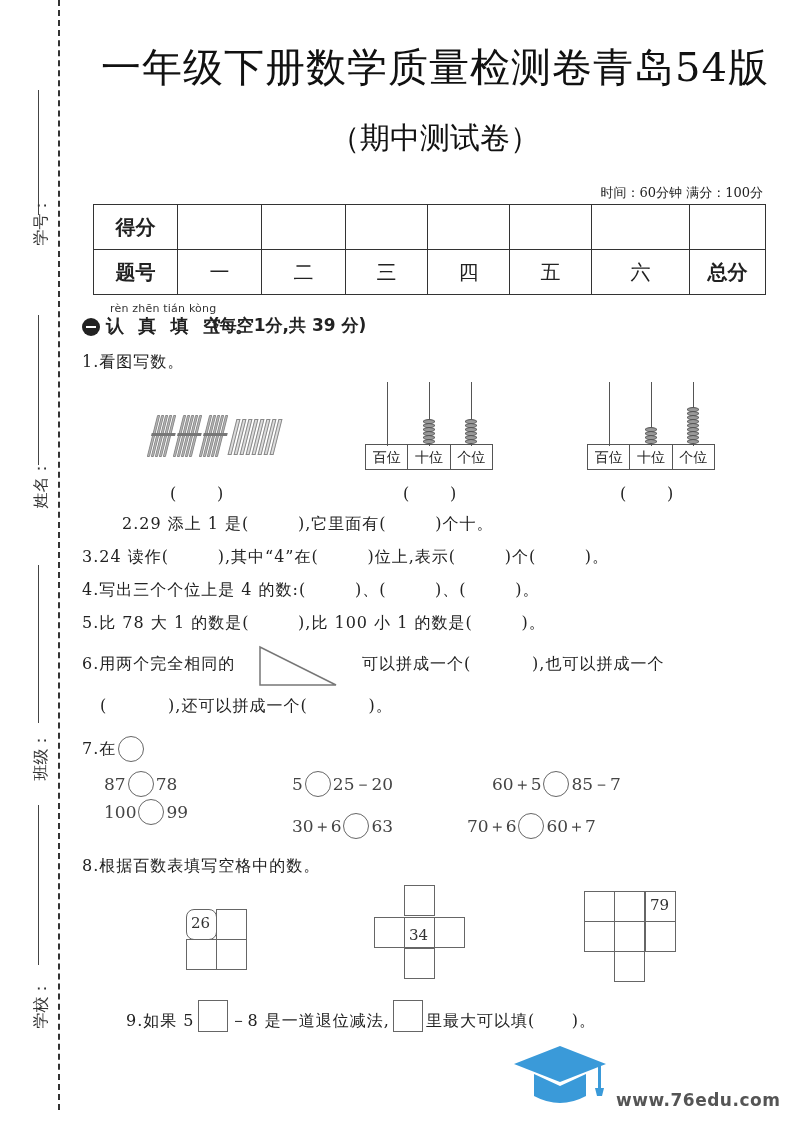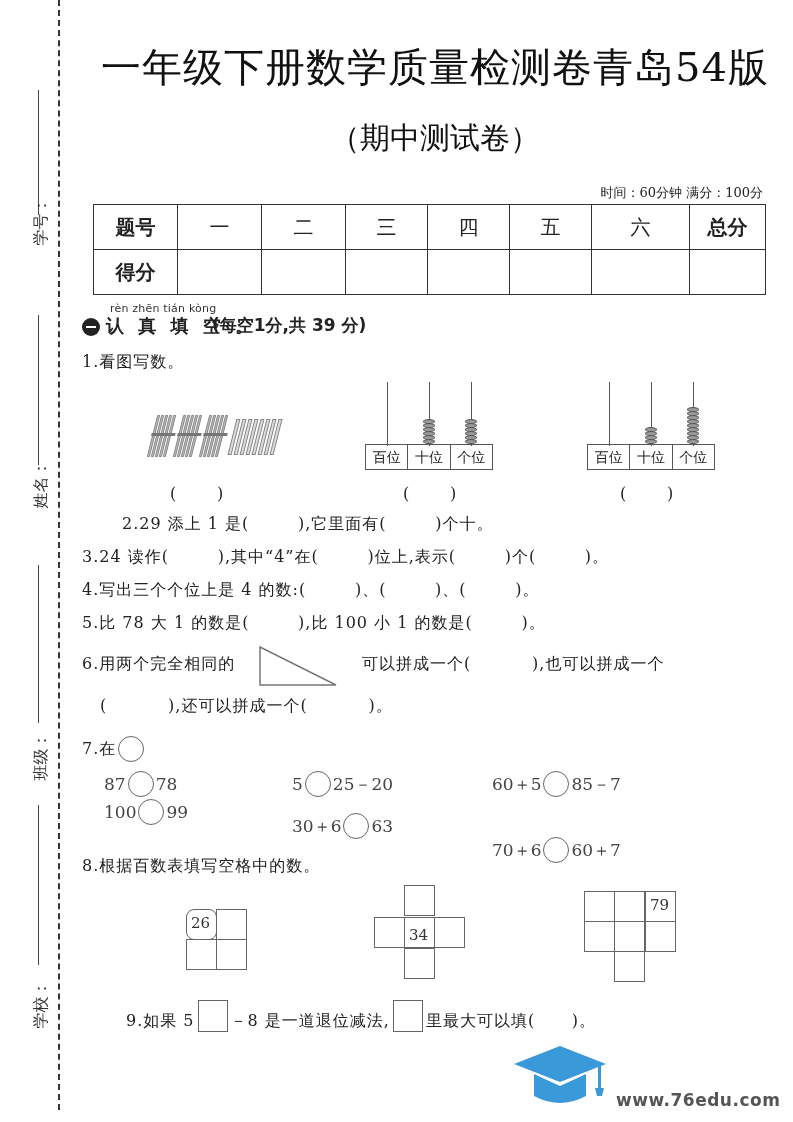--- a/index.html
+++ b/index.html
@@ -85,39 +85,39 @@
   <div class="lbl" style="top:198px;">学校：</div>
 </div>
 
 <div class="title">一年级下册数学质量检测卷青岛54版</div>
 <div class="subtitle">（期中测试卷）</div>
 <div class="meta">时间：60分钟  满分：100分</div>
 
 <table class="score">
   <tbody>
       <tr>
+    <td class="hd">得分</td>
+    <td></td>
+    <td></td>
+    <td></td>
+    <td></td>
+    <td></td>
+    <td></td>
+    <td></td>
+  </tr>
+  <tr>
     <td class="hd" style="width:84px;">题号</td>
     <td style="width:84px;">一</td>
     <td style="width:84px;">二</td>
     <td style="width:82px;">三</td>
     <td style="width:82px;">四</td>
     <td style="width:82px;">五</td>
     <td style="width:98px;">六</td>
     <td class="hd">总分</td>
   </tr>
-  <tr>
-    <td class="hd">得分</td>
-    <td></td>
-    <td></td>
-    <td></td>
-    <td></td>
-    <td></td>
-    <td></td>
-    <td></td>
-  </tr>
 </tbody>
   </table>
 
 <div class="sec-head">
   <span class="pinyin">rèn zhēn tián kòng</span>
   <span class="num-icon"></span>
   <span class="txt">认 真 填 空 。</span>
   <span class="note">(每空1分,共 39 分)</span>
 </div>
 
@@ -252,21 +252,21 @@
 <div class="cmp" style="left:104px; top:799px;">
   <span>100</span>
     <span class="circle"></span>
     <span>99</span>
 </div>
 <div class="cmp" style="left:292px; top:813px;">
   <span>30＋6</span>
     <span class="circle"></span>
     <span>63</span>
 </div>
-<div class="cmp" style="left:492px; top:813px;margin-top:24px;">
+<div class="cmp" style="left:467px; top:813px;">
   <span>70＋6</span>
     <span class="circle"></span>
     <span>60＋7</span>
 </div>
 
 <div class="q" style="top:856px;">8.根据百数表填写空格中的数。</div>
 
 <div class="grid" style="left:186px; top:909px;">
   <div class="cell" style="left:0;top:0;border-radius:8px;">26</div>
   <div class="cell" style="left:30px;top:0;"></div>

